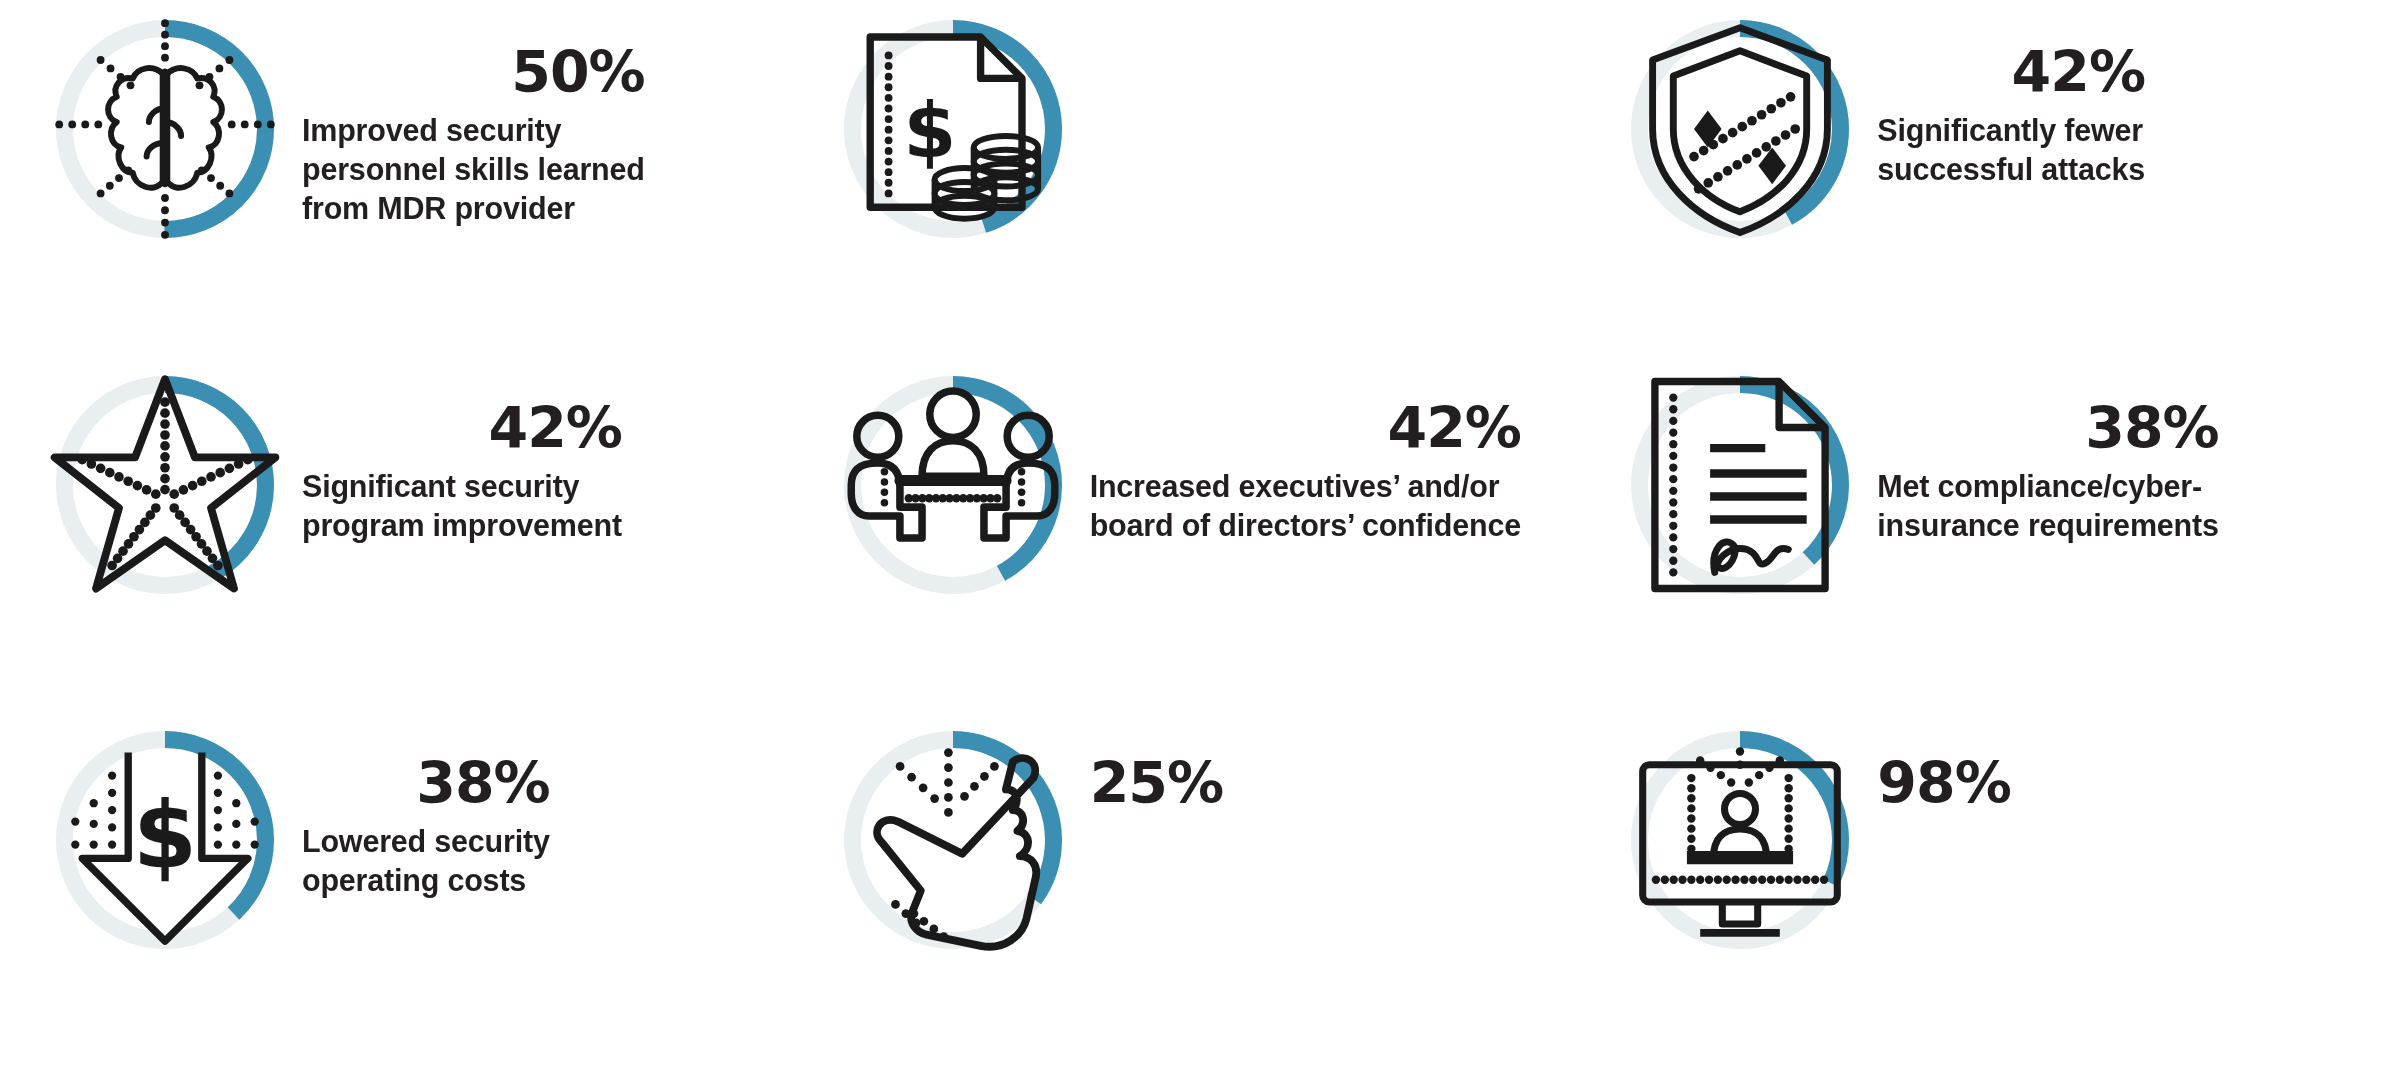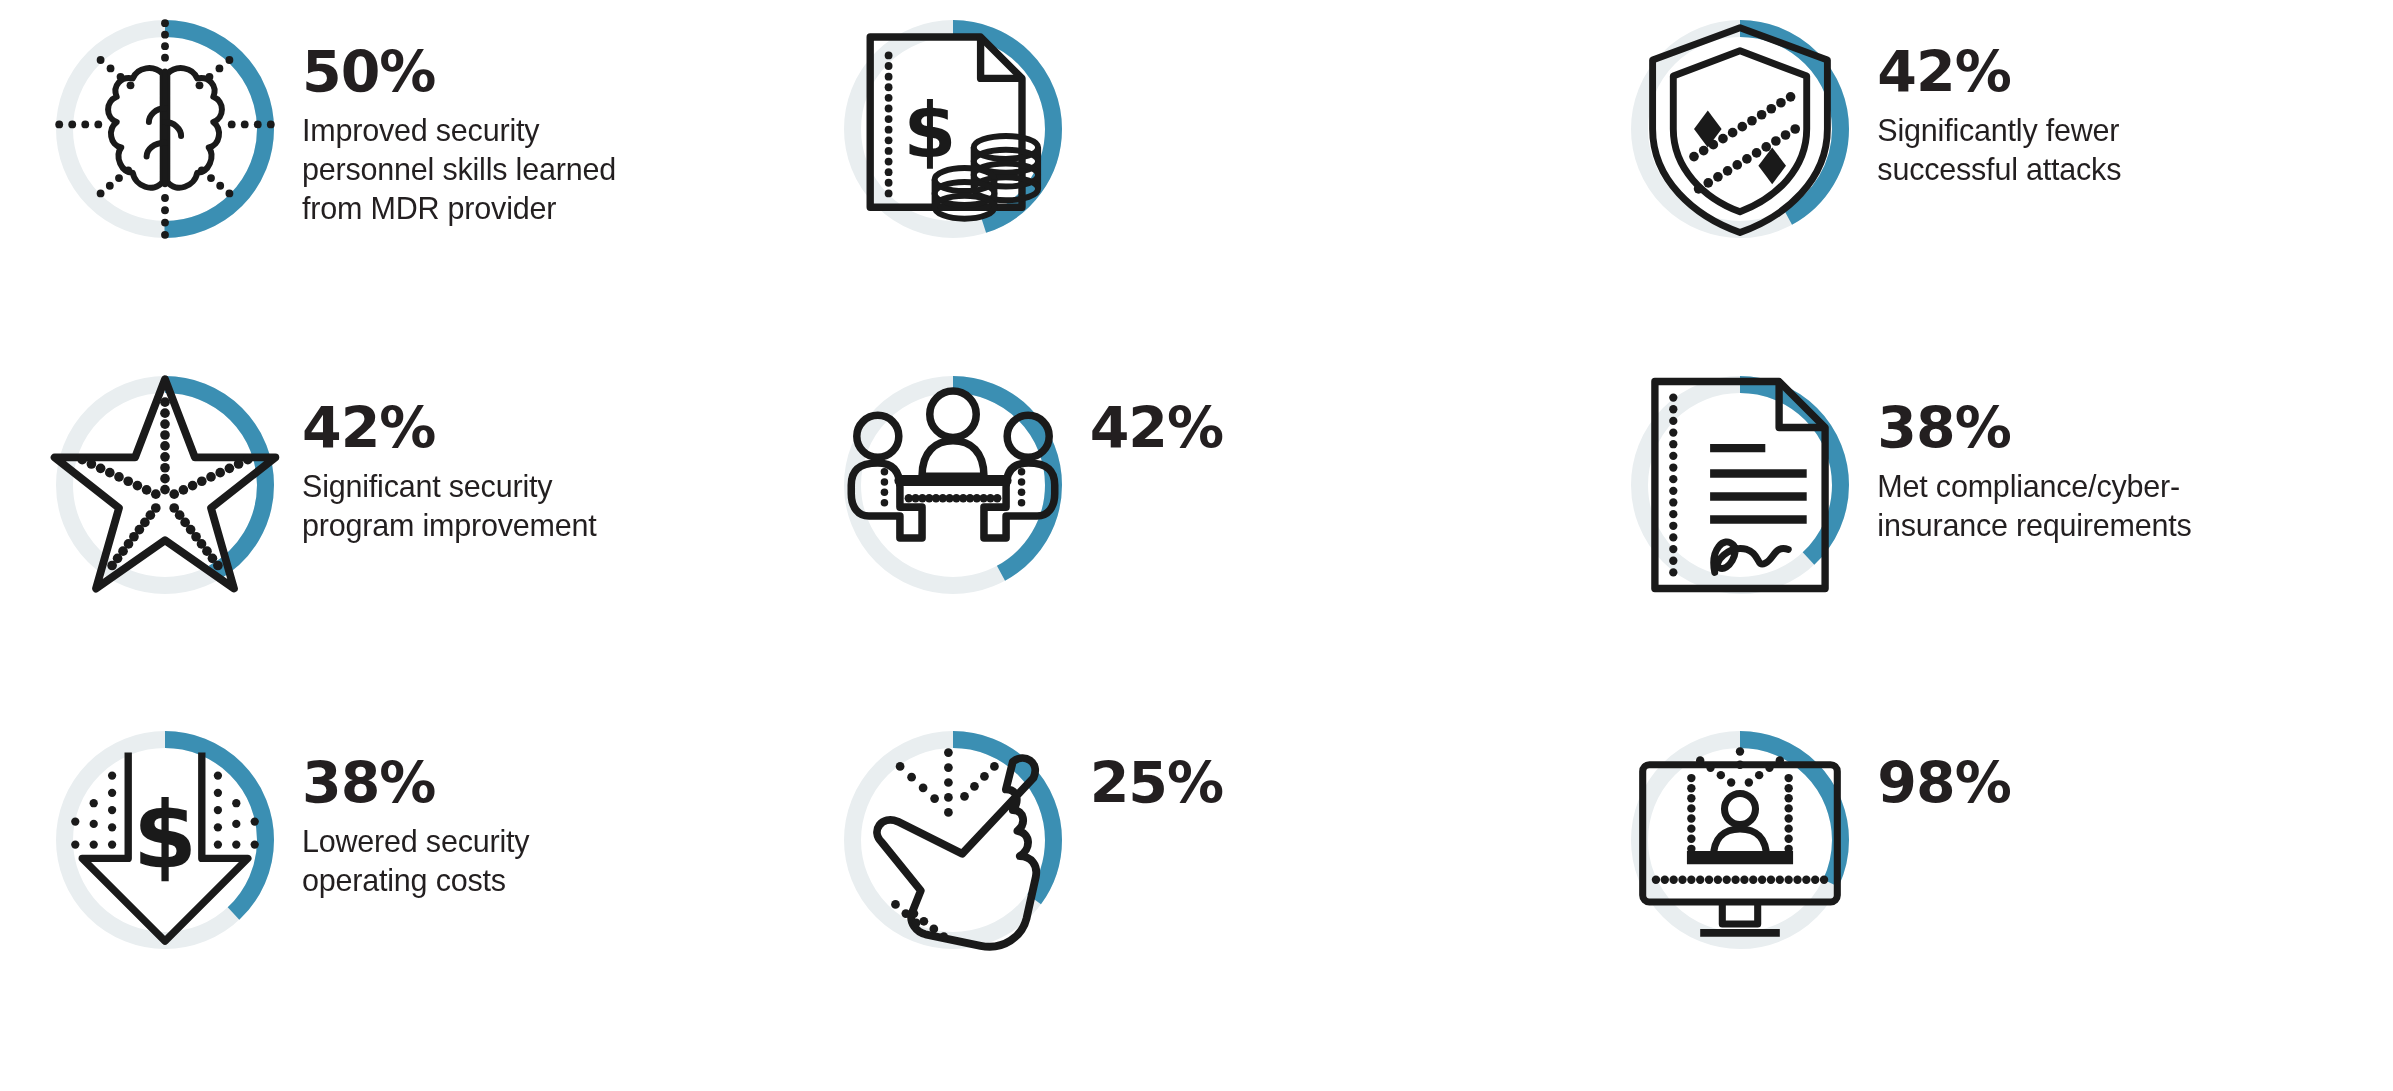--- a/index.html
+++ b/index.html
@@ -47,24 +47,25 @@
     max-width: 470px;
   }
   .pct {
     font-family: "DejaVu Sans", sans-serif;
     font-weight: bold;
     font-size: 57px;
     line-height: 1.0;
     color: #231f20;
     letter-spacing: -1px;
     margin-bottom: 10px;
+    text-align: right;
   }
   .label {
     font-family: "Liberation Sans", sans-serif;
-    font-weight: 400;
+    font-weight: 700;
     font-size: 30.5px;
     line-height: 1.28;
     color: #231f20;
     letter-spacing: -0.2px;
     white-space: pre-line;
   }
 </style>
 </head>
 <body>
 
@@ -324,20 +325,22 @@
       <circle cx="83.00" cy="40.00" r="1.7"></circle>
               <circle cx="83.00" cy="44.67" r="1.7"></circle>
               <circle cx="83.00" cy="49.33" r="1.7"></circle>
               <circle cx="83.00" cy="54.00" r="1.7"></circle>
     </g>
   </svg>
       </div>
     </div>
     <div class="text-block">
       <div class="pct">42%</div>
+      <div class="label">Increased executives’ and/or
+board of directors’ confidence</div>
     </div>
     </div>
     <div class="stat-card">
     <div class="donut-wrap">
       <svg viewBox="0 0 230 230">
     <circle cx="115" cy="115" r="100.5" fill="none" stroke="#e9eef0" stroke-width="17"></circle>
     <circle cx="115" cy="115" r="100.5" fill="none" stroke="#3b8fb3" stroke-width="17" stroke-dasharray="239.95 391.51" transform="rotate(-90 115 115)"></circle>
   </svg>
       <div class="icon-holder">
         <svg width="120" height="132" viewBox="0 0 86 100" fill="none" stroke="#1a1a1a" stroke-width="3.2" stroke-linejoin="round">

